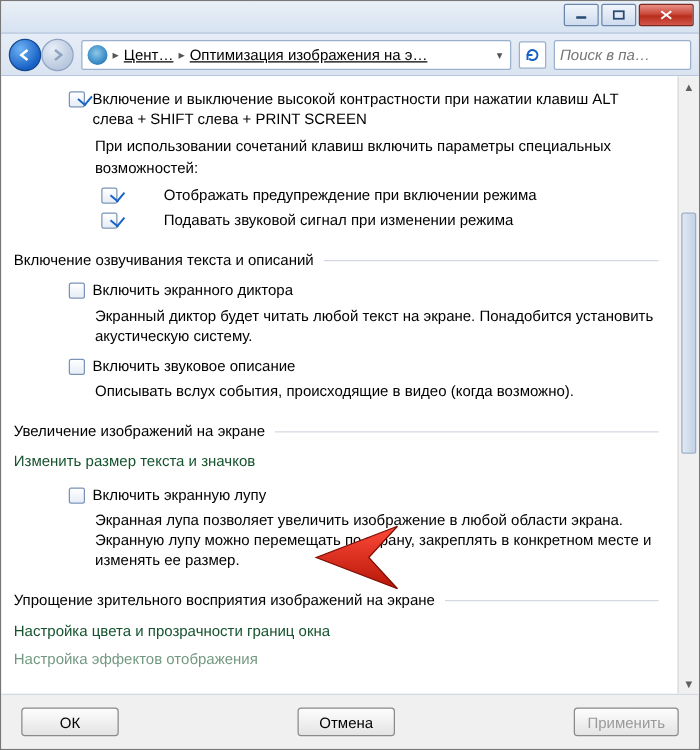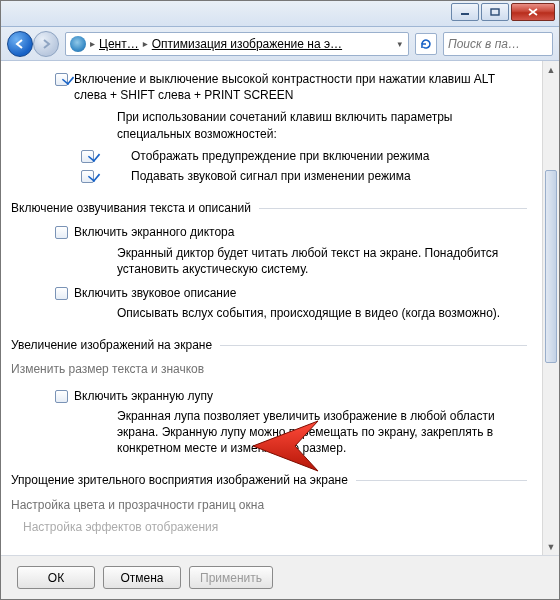--- a/index.html
+++ b/index.html
@@ -162,47 +162,47 @@
     position: absolute;
     left: 2px; top: -1px;
     width: 8px; height: 10px;
     border-right: 2px solid #1863c7;
     border-bottom: 2px solid #1863c7;
     transform: rotate(40deg) scale(0.8);
     transform-origin: bottom right;
   }
   .indent1 { margin-left: 44px; }
   .indent2 { margin-left: 70px; gap: 37px; }
-  .desc { margin-left: 106px; color: #000; margin-bottom: 8px; }
+  .desc { margin-left: 65px; color: #000; margin-bottom: 8px; }
   .section-head {
     display: flex; align-items: center; gap: 8px;
     margin: 16px 0 8px 0;
     color: #000;
   }
   .section-head .line {
     flex: 1; height: 1px; background: #d4d9e1;
   }
-  .link { color: #737373; cursor: pointer; }
+  .link { color: #14532d; cursor: pointer; }
   
   .arrow-overlay {
     position: absolute;
     left: 232px;
     top: 350px;
     pointer-events: none;
   }
   
   .btnbar {
     position: absolute;
     left: 0; right: 0; bottom: 0;
     height: 44px;
     background: #f0f0f0;
     border-top: 1px solid #d4d9e1;
     display: flex;
     align-items: center;
-    justify-content: flex-start;
+    justify-content: space-between;
     gap: 8px;
     padding: 0 16px;
   }
   .btn {
     min-width: 78px;
     height: 23px;
     border: 1px solid #8a8a8a;
     border-radius: 3px;
     background: linear-gradient(#fdfdfd,#e4e4e4);
     font-size: 12px;
@@ -246,21 +246,21 @@
       <svg width="12" height="12">
           <path d="M4 2 L9 6 L4 10" fill="none" stroke="#8ea4c2" stroke-width="2"></path>
         </svg>
     </div>
   </div>
   <div class="addr">
     <span class="ico"></span>
     <span class="sep">▸</span>
     <span class="crumb">Цент…</span>
     <span class="sep">▸</span>
-    <span class="crumb">Оптимизация изображение на э…</span>
+    <span class="crumb">Оптимизация изображения на э…</span>
     <span class="dd">▾</span>
   </div>
   <div class="refresh-btn">
     <svg width="14" height="14">
         <path d="M3 7a4 4 0 1 1 1.3 3" fill="none" stroke="#1862c6" stroke-width="1.6"></path>
         <path d="M3 11 L3 7 L7 7" fill="none" stroke="#1862c6" stroke-width="1.6"></path>
       </svg>
   </div>
   <input class="search" placeholder="Поиск в па…" style="">
 </div>
@@ -306,21 +306,21 @@
       <div class="cb"></div>
       <div>Включить экранную лупу</div>
     </div>
     <div class="desc">Экранная лупа позволяет увеличить изображение в любой области экрана. Экранную лупу можно перемещать по экрану, закреплять в конкретном месте и изменять ее размер.</div>
 
     <div class="section-head">
       <span>Упрощение зрительного восприятия изображений на экране</span>
       <span class="line"></span>
     </div>
     <div class="indent1 link" style="margin:6px 0">Настройка цвета и прозрачности границ окна</div>
-    <div class="indent1 link" style="margin:6px 12px; opacity:0.6">Настройка эффектов отображения</div>
+    <div class="indent1 link" style="margin:6px 0; opacity:0.6">Настройка эффектов отображения</div>
 
   </div>
 
   <div class="scroller">
     <div class="scroll-arrow">▲</div>
     <div class="scroll-track">
       <div class="scroll-thumb"></div>
     </div>
     <div class="scroll-arrow">▼</div>
   </div>

